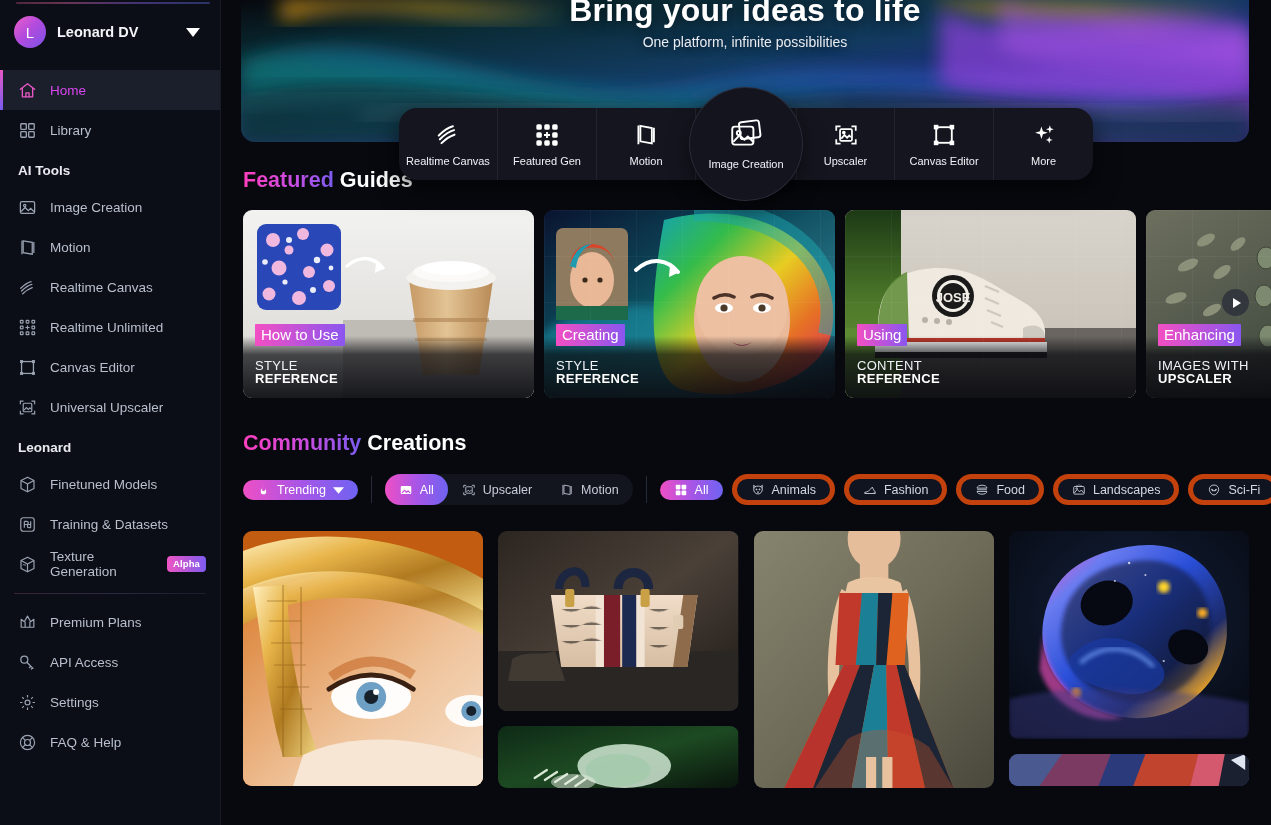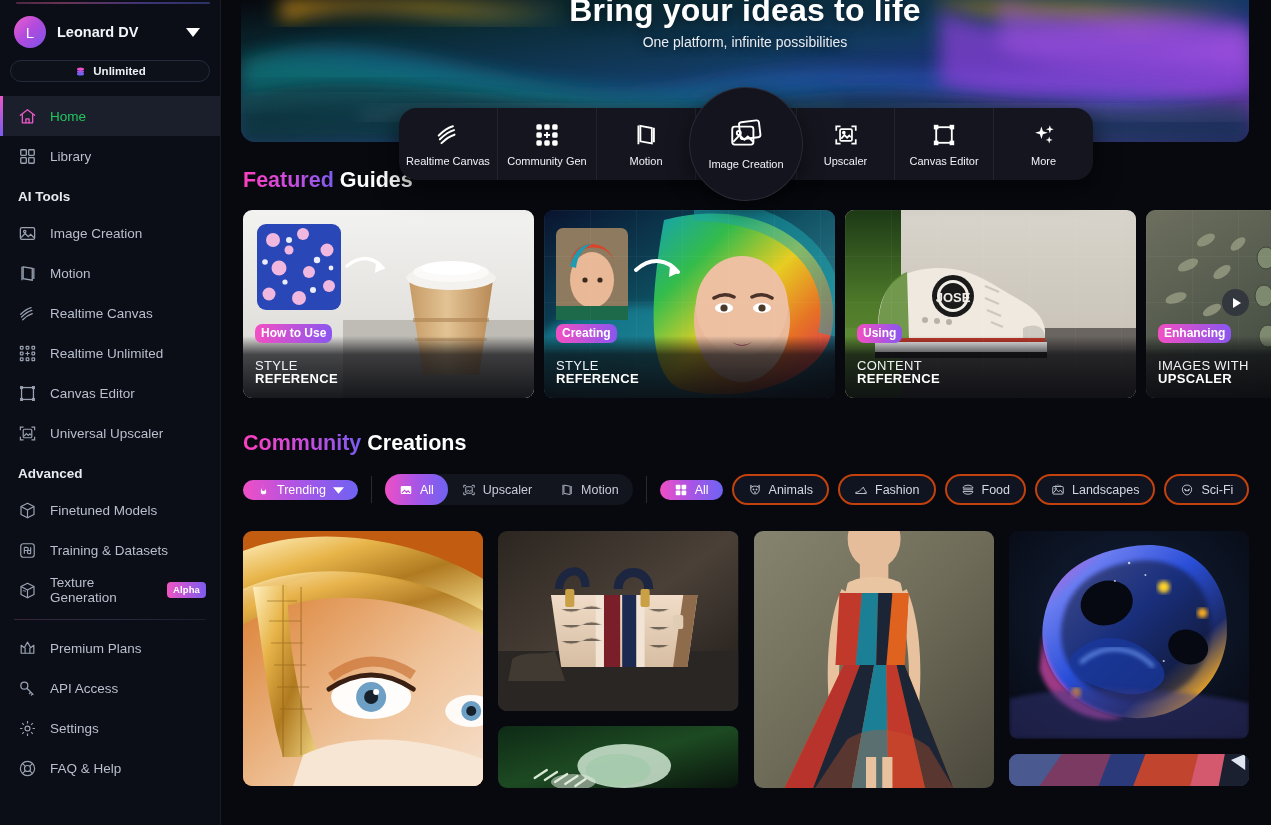--- a/index.html
+++ b/index.html
@@ -56,21 +56,21 @@
 
   .nav { margin-top: 14px; }
   .nav-item {
     display: flex; align-items: center; gap: 13px;
     height: 40px; padding: 0 0 0 18px;
     font-size: 13.5px; color: #b9bfcd;
     position: relative;
   }
   .nav-item.active {
     background: #1b1f2b;
-    color: #22c55e; font-weight: 400;
+    color: #d946ef; font-weight: 400;
   }
   .nav-item.active:before {
     content: ""; position: absolute; left: 0; top: 0; bottom: 0; width: 3px;
     background: linear-gradient(180deg,#e858c6,#7a5cf0);
   }
   .nav-ico { width: 19px; height: 19px; flex: 0 0 19px; display: block; }
   .nav-ico svg { display: block; }
   .sec-title {
     font-size: 13.5px; font-weight: 700; color: #e8eaf0;
     padding: 13px 0 9px 18px;
@@ -149,23 +149,23 @@
     position: relative; flex: 0 0 291px; background: #14161d;
   }
   .guide-img { position: absolute; inset: 0; }
   .guide-foot {
     position: absolute; left: 0; right: 0; bottom: 0; height: 62px;
     background: linear-gradient(180deg, rgba(10,11,16,.0), rgba(10,11,16,.72) 30%, rgba(10,11,16,.93));
     padding: 0 12px;
   }
   .guide-tag {
     position: absolute; top: -12px; left: 12px;
-    font-size: 12px; font-weight: 700; color: #fff;
+    font-size: 15px; font-weight: 400; color: #fff;
     background: linear-gradient(90deg,#f34fc3,#8a56ef);
-    border-radius: 7px; padding: 2px 6px 3px 6px;
+    border-radius: 1px; padding: 2px 6px 3px 6px;
   }
   .guide-l1 { position: absolute; left: 12px; bottom: 25px; font-size: 13px; color: #f0f2f7; letter-spacing: .3px; }
   .guide-l2 { position: absolute; left: 12px; bottom: 12px; font-size: 13px; color: #ffffff; font-weight: 700; letter-spacing: .3px; }
   .guide-grid {
     position:absolute; inset:0;
     background-image: linear-gradient(rgba(255,255,255,.035) 1px, transparent 1px),
                       linear-gradient(90deg, rgba(255,255,255,.035) 1px, transparent 1px);
     background-size: 46px 46px;
   }
   .scroll-fab {
@@ -191,21 +191,21 @@
   .pill svg { display:block; }
   .pill-group {
     display: flex; align-items: center;
     background: #12151e; border-radius: 16px; height: 31px; padding: 0;
   }
   .pill-group .pill { height: 31px; }
   .vdiv { width: 1px; height: 27px; background: #262b38; margin: 0 13px; }
   .chip {
     height: 31px; border-radius: 16px; display:flex; align-items:center; gap:7px;
     padding: 0 14px; font-size: 12.5px; color: #d2d7e1;
-    border: 2px solid #c2410c; background: #101420; white-space: nowrap;
+    border: 5px solid #c2410c; background: #101420; white-space: nowrap;
   }
   .chips-scroll { display:flex; align-items:center; gap: 9px; overflow: hidden; position: relative; }
 
   
   .masonry { display: flex; gap: 15px; padding: 26px 22px 0 22px; }
   .mcol { display: flex; flex-direction: column; gap: 15px; flex: 1; }
   .mtile { border-radius: 9px; overflow: hidden; position: relative; }
 </style>
 </head>
 <body>
@@ -214,28 +214,20 @@
 
   <aside class="sidebar">
     <div class="top-accent"></div>
 
     <div class="acct">
       <div class="avatar">L</div>
       <div class="acct-name">Leonard DV</div>
       <div class="caret-down"></div>
     </div>
 
-    <div class="plan-pill">
-      <svg class="coin-ico" viewBox="0 0 16 16">
-        <ellipse cx="8" cy="5" rx="4.4" ry="2" fill="#ef4fc5"></ellipse>
-        <ellipse cx="8" cy="8" rx="4.4" ry="2" fill="#a855e6"></ellipse>
-        <ellipse cx="8" cy="11" rx="4.4" ry="2" fill="#6f63f2"></ellipse>
-      </svg>
-      <span>Unlimited</span>
-    </div>
 
     <nav class="nav">
 
       <div class="nav-item active">
         <span class="nav-ico">
           <svg width="19" height="19" viewBox="0 0 24 24" fill="none" stroke="#e858c6" stroke-width="1.7" stroke-linecap="round" stroke-linejoin="round">
             <path d="M3 10.5 12 3.5l9 7"></path>
               <path d="M5.5 9.5V20h13V9.5"></path>
               <path d="M10 20v-5h4v5"></path>
           </svg>
@@ -316,21 +308,21 @@
         <span class="nav-ico">
           <svg width="19" height="19" viewBox="0 0 24 24" fill="none" stroke="#9aa2b2" stroke-width="1.5">
             <path d="M3 8V4h4M21 8V4h-4M3 16v4h4M21 16v4h-4"></path>
             <rect x="6.6" y="6.6" width="10.8" height="10.8" rx="1.4"></rect>
             <path d="M7.6 15.2l3-3.2 2.4 2.4 2-2 1.4 1.6"></path>
           </svg>
         </span>
         <span>Universal Upscaler</span>
       </div>
 
-      <div class="sec-title">Advanced</div>
+      <div class="sec-title">Leonard</div>
 
       <div class="nav-item">
         <span class="nav-ico">
           <svg width="19" height="19" viewBox="0 0 24 24" fill="none" stroke="#9aa2b2" stroke-width="1.5" stroke-linejoin="round">
             <path d="M12 2.8 20.2 7v10L12 21.2 3.8 17V7z"></path>
               <path d="M3.8 7 12 11.4 20.2 7M12 11.4v9.8"></path>
           </svg>
         </span>
         <span>Finetuned Models</span>
       </div>
@@ -454,21 +446,21 @@
             <rect x="3" y="3" width="3.4" height="3.4" rx=".6" fill="#fff"></rect>
               <rect x="10.3" y="3" width="3.4" height="3.4" rx=".6" fill="#fff"></rect>
               <rect x="17.6" y="3" width="3.4" height="3.4" rx=".6" fill="#fff"></rect>
             <rect x="3" y="10.3" width="3.4" height="3.4" rx=".6" fill="#fff"></rect>
               <rect x="17.6" y="10.3" width="3.4" height="3.4" rx=".6" fill="#fff"></rect>
             <rect x="3" y="17.6" width="3.4" height="3.4" rx=".6" fill="#fff"></rect>
               <rect x="10.3" y="17.6" width="3.4" height="3.4" rx=".6" fill="#fff"></rect>
               <rect x="17.6" y="17.6" width="3.4" height="3.4" rx=".6" fill="#fff"></rect>
             <path d="M12 9.2v5.6M9.2 12h5.6"></path>
           </svg>
-          <div class="tool-label">Community Gen</div>
+          <div class="tool-label">Featured Gen</div>
         </div>
         <div class="tool">
           <svg width="26" height="26" viewBox="0 0 24 24" fill="none" stroke="#fff" stroke-width="1.7">
             <path d="M6.8 3.6 17.4 5.6v14.2L6.8 17.8z"></path>
               <path d="M5 3.2v17.4M19.3 5.2v13.6"></path>
           </svg>
           <div class="tool-label">Motion</div>
         </div>
         <div class="tool featured">
           <svg width="36" height="34" viewBox="0 0 34 30" fill="none" stroke="#fff" stroke-width="1.8" stroke-linejoin="round">

